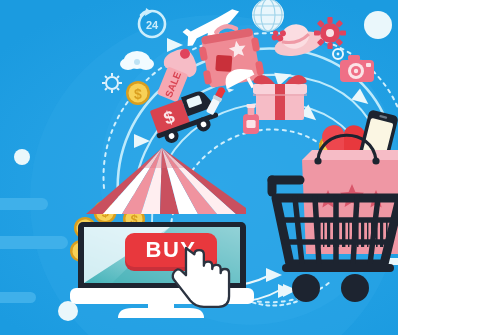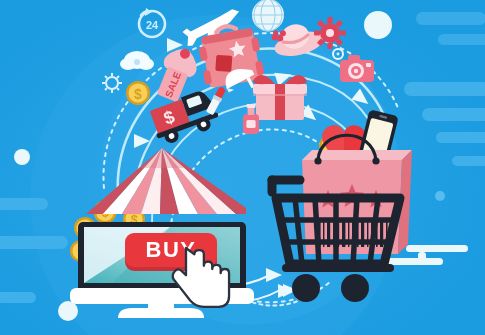--- a/index.html
+++ b/index.html
@@ -1,20 +1,20 @@
 <!DOCTYPE html>
 <html><head>
 <meta charset="utf-8">
 <title>E-commerce Shopping Illustration</title>
 <style>
   html,body{margin:0;padding:0;background:#fff;}
   body{font-family:"Liberation Sans",sans-serif;}
   #stage{
     position:relative;
-    width:485px;height:335px;
+    width:398px;height:335px;
     overflow:hidden;
     background:#c2410c;
   }
   #stage svg{display:block;width:485px;height:335px;}
   .nosel{user-select:none;}
 </style>
 </head>
 <body>
 
 <div id="stage" class="nosel">

